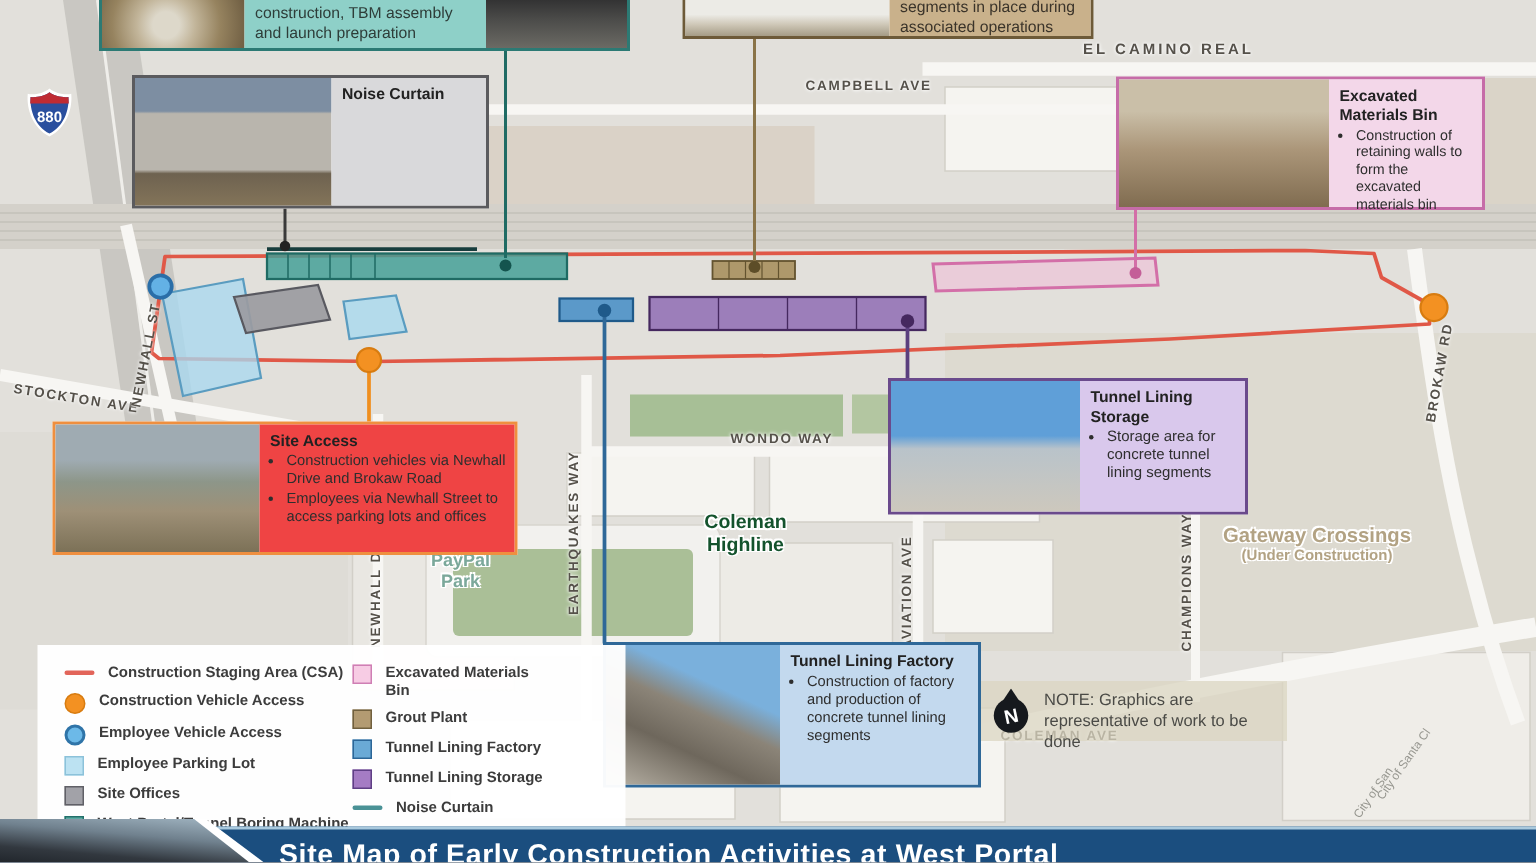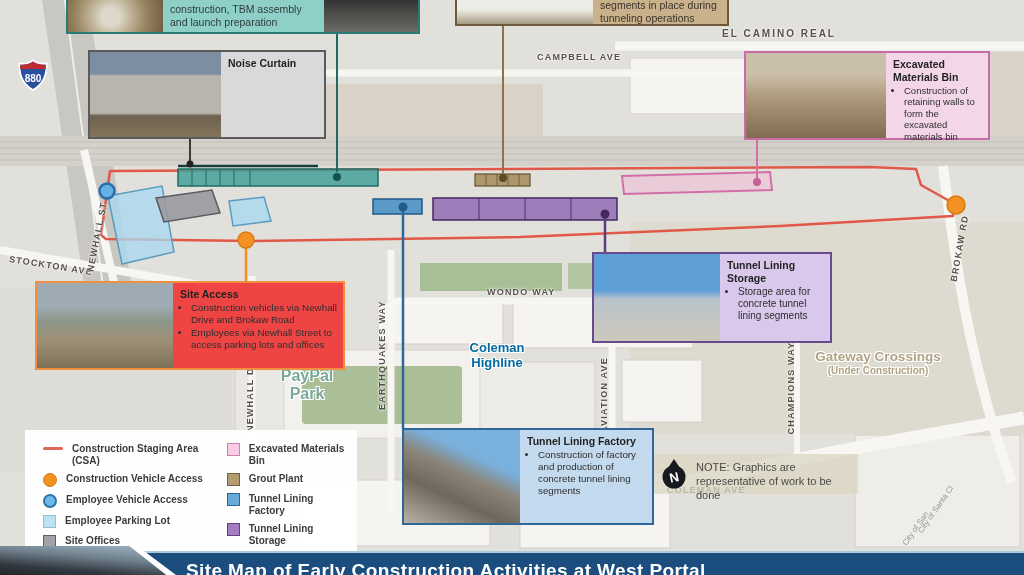--- a/index.html
+++ b/index.html
@@ -48,21 +48,21 @@
 
   #co-storage{left:592px;top:252px;width:240px;height:91px;border:2px solid #6a4a8c;}
   #co-storage .ctext{background:#d9c8ec;}
   #ph-storage{width:126px;background:linear-gradient(180deg,#5f9fd8 0 42%,#b9c3ca 52%,#cdc8bd);}
 
   #co-factory{left:402px;top:428px;width:252px;height:97px;border:2px solid #2f6898;}
   #co-factory .ctext{background:#c3d9ee;font-size:9.8px;}
   #ph-factory{width:116px;background:linear-gradient(205deg,#7ab0dc 0 32%,#8b8478 48%,#6e675c 68%,#b9b3a7);}
 
   
-  #legend{position:absolute;z-index:5;left:25px;top:430px;width:332px;height:123px;box-sizing:border-box;
+  #legend{position:absolute;z-index:5;left:25px;top:430px;width:392px;height:123px;box-sizing:border-box;
           background:rgba(255,255,255,.96);display:flex;padding:13px 6px 4px 18px;}
   .lcol{display:flex;flex-direction:column;}
   .lcol.c1{width:192px;}
   .lcol.c2{width:130px;}
   .litem{display:flex;align-items:flex-start;font-size:10px;font-weight:600;color:#3c3c3c;
          margin-bottom:7px;line-height:1.15;}
   .sw{flex:none;display:inline-block;margin-right:9px;box-sizing:border-box;}
   .sw-line{width:20px;height:3px;border-radius:2px;background:#e2655a;margin-top:4px;}
   .sw-c-orange{width:14px;height:14px;border-radius:50%;background:#f39122;border:1px solid #d87c10;}
   .sw-c-blue{width:14px;height:14px;border-radius:50%;background:#6cb9e8;border:2px solid #2f74a8;}
@@ -197,25 +197,25 @@
   <div class="street" style="left:10px;top:254px;transform:rotate(9deg);transform-origin:left top;">STOCKTON AVE</div>
   <div class="street" style="left:62px;top:232px;width:70px;transform:rotate(-79deg);">NEWHALL ST</div>
   <div class="street vert" style="left:218px;top:395px;width:64px;">NEWHALL DR</div>
   <div class="street vert" style="left:334px;top:357px;width:96px;">EARTHQUAKES WAY</div>
   <div class="street" style="left:487px;top:287px;">WONDO WAY</div>
   <div class="street vert" style="left:565px;top:390px;width:78px;">AVIATION AVE</div>
   <div class="street vert" style="left:744px;top:383px;width:94px;">CHAMPIONS WAY</div>
   <div class="street" style="left:928px;top:246px;width:62px;transform:rotate(-80deg);">BROKAW RD</div>
   <div class="street" style="left:667px;top:441px;margin-top:44px;">COLEMAN AVE</div>
 
-  <div class="area" style="left:270px;top:367px;width:74px;font-size:16px;color:#7ba89a;">
+  <div class="area" style="left:270px;top:367px;width:74px;font-size:12px;color:#7ba89a;">
     <div>PayPal</div>
     <div>Park</div>
   </div>
-  <div class="area" style="left:444px;top:341px;width:106px;font-size:13px;color:#0369a1;">
+  <div class="area" style="left:444px;top:341px;width:106px;font-size:13px;color:#14532d;">
     <div>Coleman</div>
     <div>Highline</div>
   </div>
   <div class="area" style="left:792px;top:349px;width:172px;color:#b2a283;">
     <div style="font-size:13.5px;">Gateway Crossings</div>
     <div style="font-size:10px;">(Under Construction)</div>
   </div>
 
   <div class="bnd" style="left:908px;top:505px;">City of Santa Cl</div>
   <div class="bnd" style="left:896px;top:524px;">City of San</div>
@@ -235,21 +235,21 @@
       <div>construction, TBM assembly</div>
       <div>and launch preparation</div>
     </div>
     <div class="photo" id="ph-parts"></div>
   </div>
 
   <div class="callout" id="co-grout">
     <div class="photo" id="ph-plant"></div>
     <div class="ctext">
       <div>segments in place during</div>
-      <div>tunneling operations</div>
+      <div>associated operations</div>
     </div>
   </div>
 
   <div class="callout" id="co-noise">
     <div class="photo" id="ph-noise"></div>
     <div class="ctext">
       <div class="ctitle">Noise Curtain</div>
     </div>
   </div>
 

